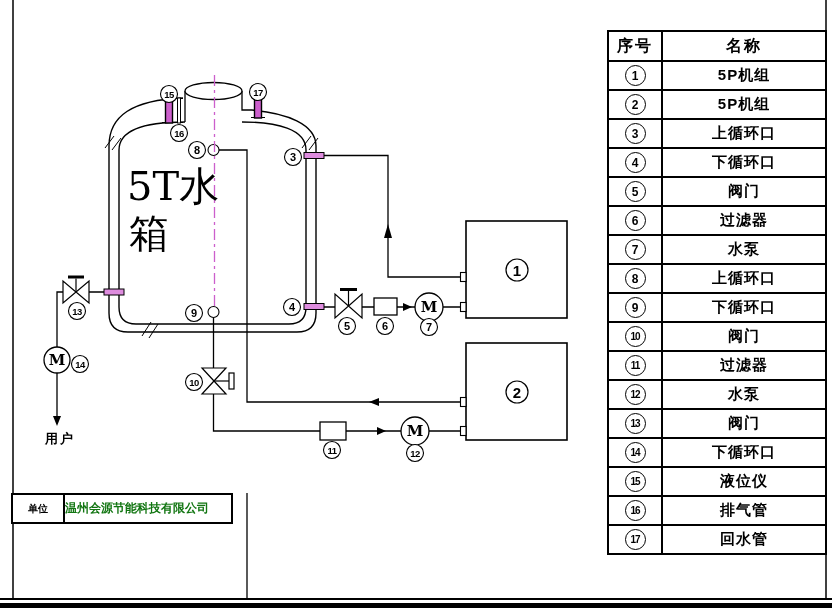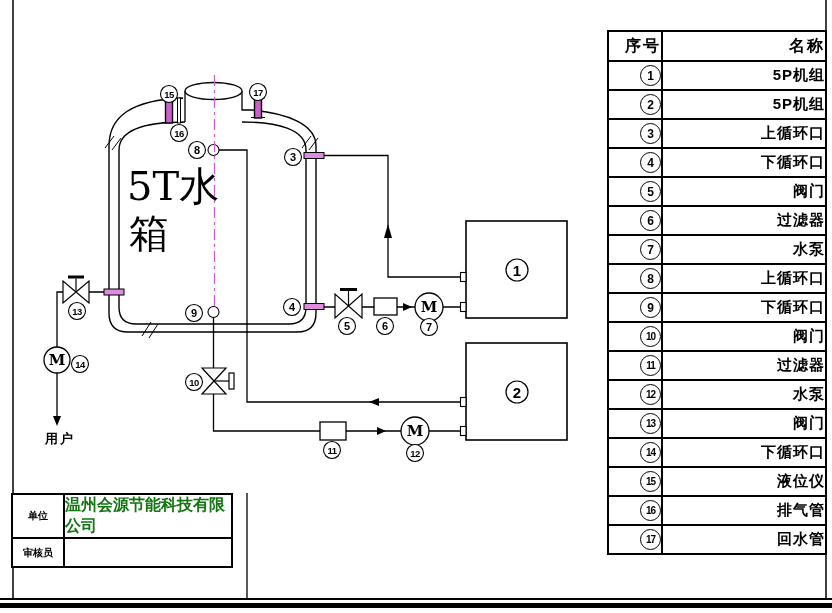--- a/index.html
+++ b/index.html
@@ -2,34 +2,34 @@
 <html><head>
 <meta charset="utf-8">
 <style>
   html,body{margin:0;padding:0;}
   body{width:832px;height:613px;position:relative;background:#fff;overflow:hidden;
        font-family:"Liberation Sans",sans-serif;}
   svg{position:absolute;left:0;top:0;}
   table{border-collapse:collapse;position:absolute;background:#fff;table-layout:fixed;}
   
   .legend{left:607px;top:30px;}
-  .legend th,.legend td{border:2px solid #000;text-align:right;vertical-align:middle;padding:0;}
+  .legend th,.legend td{border:2px solid #000;text-align:center;vertical-align:middle;padding:0;}
   .legend th{height:28px;font-size:16px;font-weight:bold;letter-spacing:2px;}
   .legend .numcol{width:52px;}
   .legend .namecol{width:162px;}
   .legend td{height:27px;font-size:15px;font-weight:bold;letter-spacing:1px;}
   .cnum{display:inline-flex;align-items:center;justify-content:center;
         width:19px;height:19px;border:1.5px solid #000;border-radius:50%;
         font-size:12px;font-weight:bold;letter-spacing:0;line-height:1;}
   .cnum.two{font-size:10px;letter-spacing:-1px;}
   
   .titleblock{left:11px;top:493px;}
   .titleblock td{border:2px solid #000;padding:0;vertical-align:middle;}
   .tb-label{width:50px;height:27px;text-align:center;font-size:10px;font-weight:bold;}
-  .tb-value{width:166px;text-align:left;padding-left:4px;font-size:16px;font-weight:bold;color:#117511;}
+  .tb-value{width:166px;text-align:left;padding-left:4px;font-size:12px;font-weight:bold;color:#117511;}
   
   .ct{font:bold 11px "Liberation Sans",sans-serif;}
   .ct2{font:bold 9.5px "Liberation Sans",sans-serif;letter-spacing:-0.5px;}
   .cu{font:bold 15px "Liberation Sans",sans-serif;}
   .cm{font:bold 15px "DejaVu Serif",serif;}
   .tank-t{font:400 40px "DejaVu Serif",serif;}
   .user-t{font:bold 13px "Liberation Sans",sans-serif;letter-spacing:2px;}
 </style>
 </head>
 <body>
@@ -296,18 +296,14 @@
       </tr>
   </tbody>
 </table>
 
 <table class="titleblock">
   <tbody>
     <tr>
       <td class="tb-label">单位</td>
       <td class="tb-value">温州会源节能科技有限公司</td>
     </tr>
-    <tr>
-      <td class="tb-label">审核员</td>
-      <td class="tb-value"></td>
-    </tr>
   </tbody>
 </table>
 
 </body></html>

